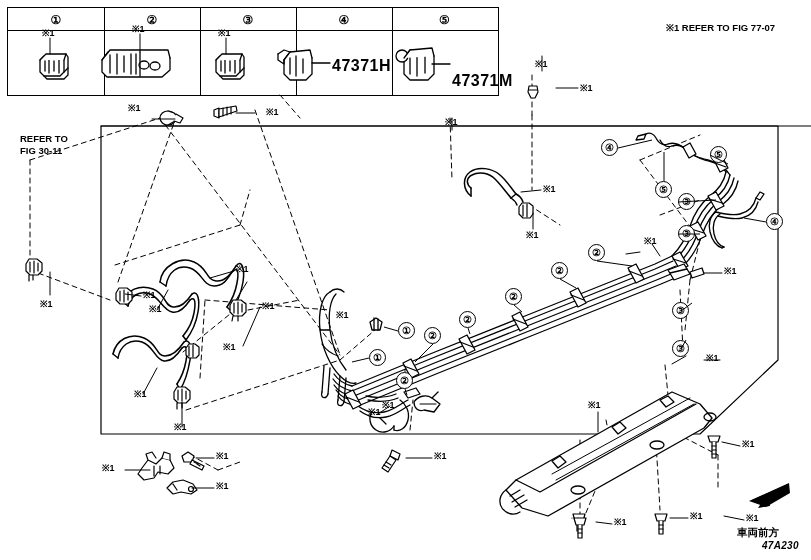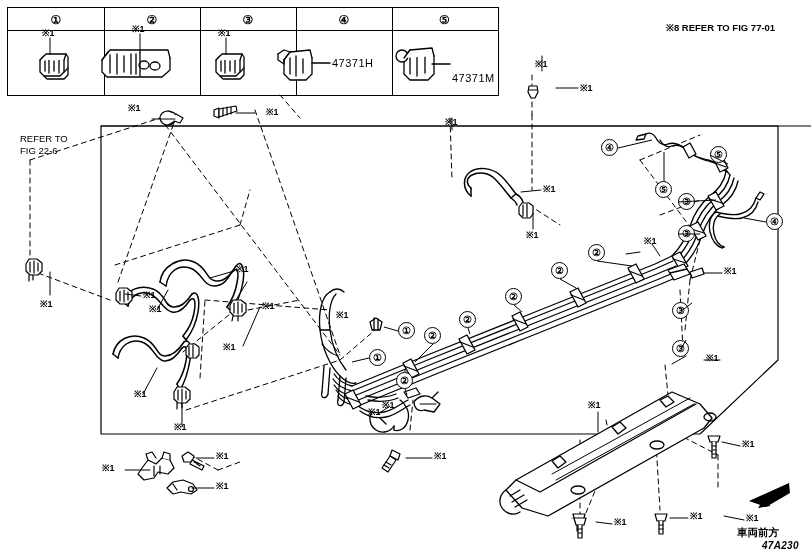--- a/index.html
+++ b/index.html
@@ -2,22 +2,22 @@
 <html><head>
 <meta charset="utf-8">
 <style>
   html,body{margin:0;padding:0;background:#fff;}
   body{width:811px;height:560px;position:relative;overflow:hidden;
        font-family:"Liberation Sans",sans-serif;color:#000;}
   .stage{position:absolute;left:0;top:0;width:811px;height:560px;}
   svg.layer{position:absolute;left:0;top:0;width:811px;height:560px;overflow:visible;}
   .lbl{position:absolute;font-size:9px;font-weight:bold;letter-spacing:0px;
        white-space:nowrap;line-height:1;}
-  .pn{position:absolute;font-size:11px;font-weight:normal;white-space:nowrap;letter-spacing:0.5px;text-align:right;}
-  .refbox{position:absolute;font-size:9.5px;font-weight:normal;line-height:12px;white-space:nowrap;}
+  .pn{position:absolute;font-size:16px;font-weight:bold;white-space:nowrap;letter-spacing:0.5px;text-align:right;}
+  .refbox{position:absolute;font-size:9.5px;font-weight:bold;line-height:12px;white-space:nowrap;}
   .figcode{position:absolute;font-size:10px;font-weight:bold;letter-spacing:0.3px;font-style:italic;}
   .jp{position:absolute;font-size:10.5px;font-weight:bold;white-space:nowrap;}
   .cnum{position:absolute;width:17px;height:17px;border:1.3px solid #000;border-radius:50%;
         font-size:10px;font-weight:bold;display:flex;align-items:center;justify-content:center;
         background:#fff;box-sizing:border-box;}
   .tbl{position:absolute;left:7px;top:7px;width:492px;height:89px;border:1.6px solid #000;
        box-sizing:border-box;}
   .tbl .vline{position:absolute;top:0;bottom:0;width:1.3px;background:#000;}
   .tbl .hline{position:absolute;left:0;right:0;height:1.3px;background:#000;top:22px;}
   .tbl .hd{position:absolute;top:3px;height:17px;display:flex;align-items:center;justify-content:center;}
@@ -456,24 +456,24 @@
         <path d="M214,458 L196,458"></path>
         <path d="M214,488 L192,488"></path>
         <path d="M686,356 L672,364"></path>
         <path d="M704,360 L720,360"></path>
       </g>
     </g>
   </svg>
 
   <div class="refbox" style="left:20px;top:133px">
     <div>REFER TO</div>
-    <div>FIG 22-6</div>
+    <div>FIG 30-11</div>
   </div>
 
-  <div class="lbl" style="left:666px;top:23px;font-size:9.5px">※8 REFER TO FIG 77-01</div>
+  <div class="lbl" style="left:666px;top:23px;font-size:9.5px">※1 REFER TO FIG 77-07</div>
 
   <div class="jp" style="left:737px;top:526px">車両前方</div>
 
   <div class="figcode" style="left:762px;top:540px">47A230</div>
 
   <svg class="layer">
     <g>
       <path d="M788,484 L752,500 L762,502 L758,508 L770,506 L768,498 L788,492 Z" fill="#000"></path>
       <path d="M789,483 L749,501 L766,507 L790,493 Z" fill="#000"></path>
     </g>

